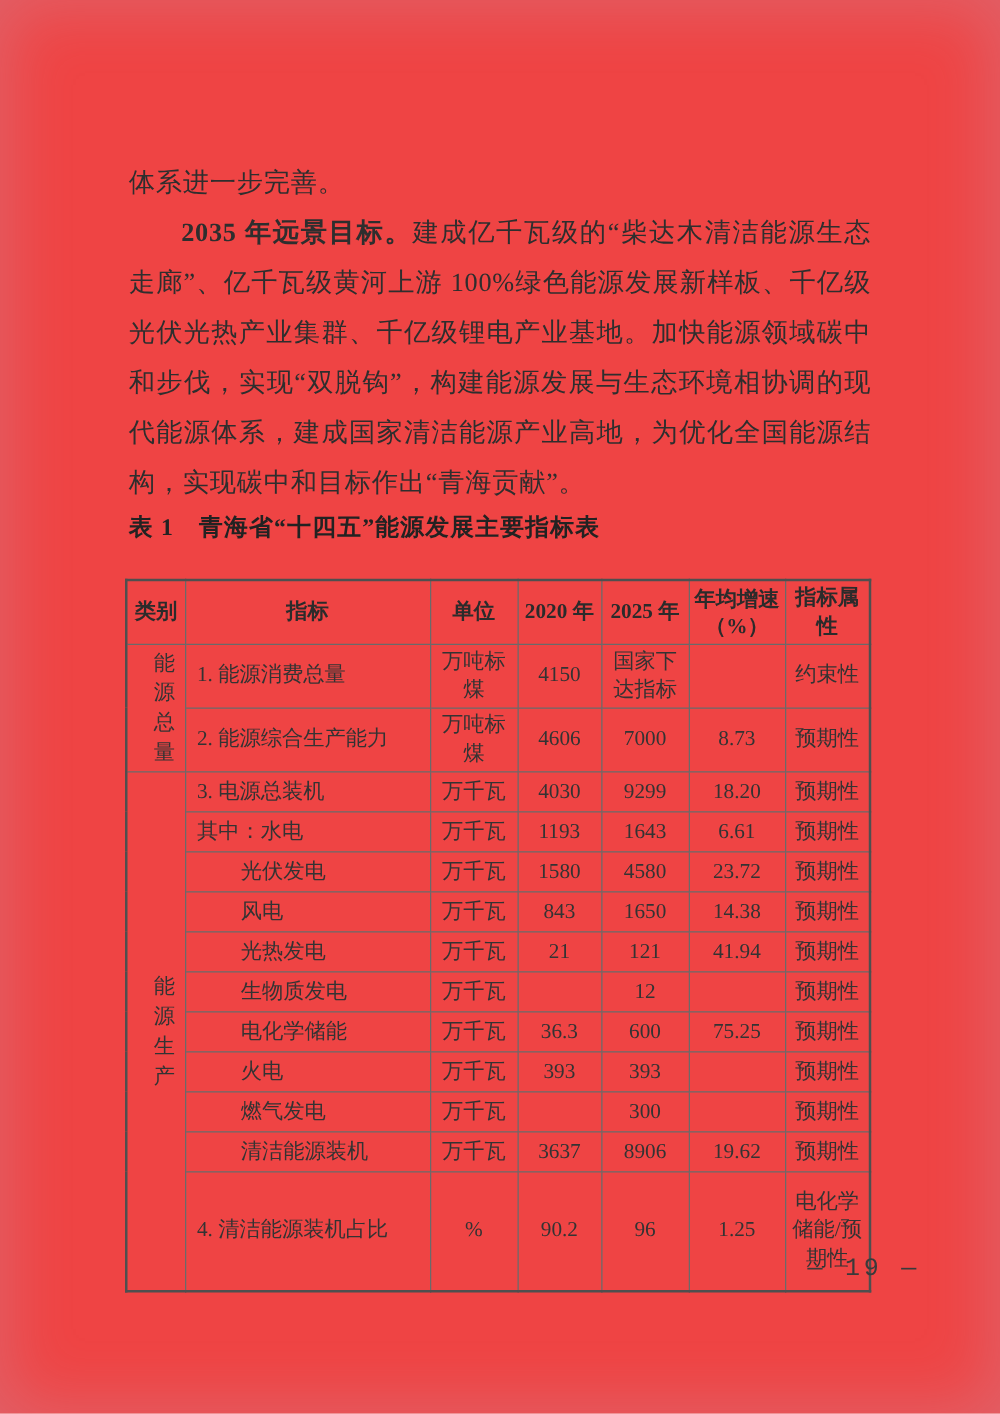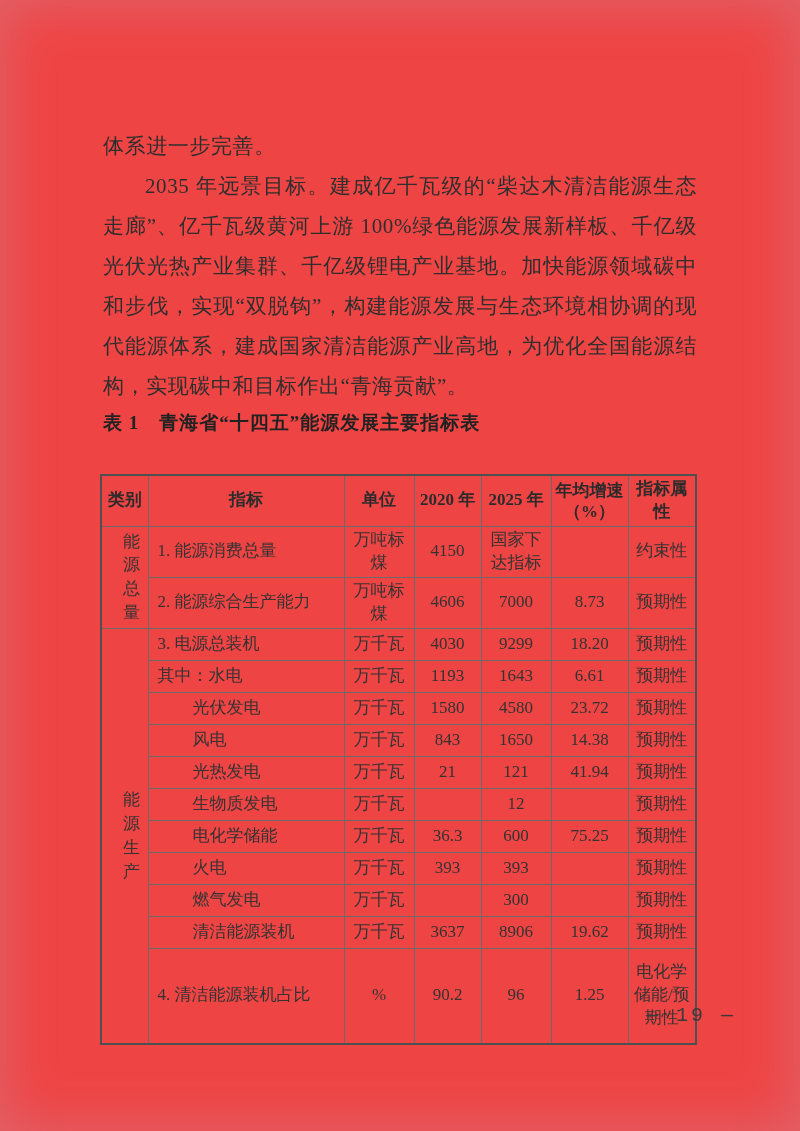--- a/index.html
+++ b/index.html
@@ -27,31 +27,31 @@
     width: 594px;
   }
   .body-par {
     font-size: 21px;
     line-height: 40px;
     letter-spacing: 0.6px;
     text-align: justify;
     color: #2e2e2e;
   }
   .body-par.indented { text-indent: 2em; }
-  .lead { font-weight: normal; }
+  .lead { font-weight: bold; }
   .caption {
     margin-top: 2px;
     font-size: 19px;
     font-weight: bold;
     line-height: 30px;
     letter-spacing: 1px;
     color: #222222;
   }
   table.tbl {
-    margin-top: 36px;
+    margin-top: 25px;
     margin-left: -3px;
     border-collapse: collapse;
     table-layout: fixed;
     width: 595px;
     border: 2px solid #4f4f4f;
   }
   .tbl th, .tbl td {
     border: 1px solid #6a6a6a;
     font-size: 17px;
     font-weight: normal;

